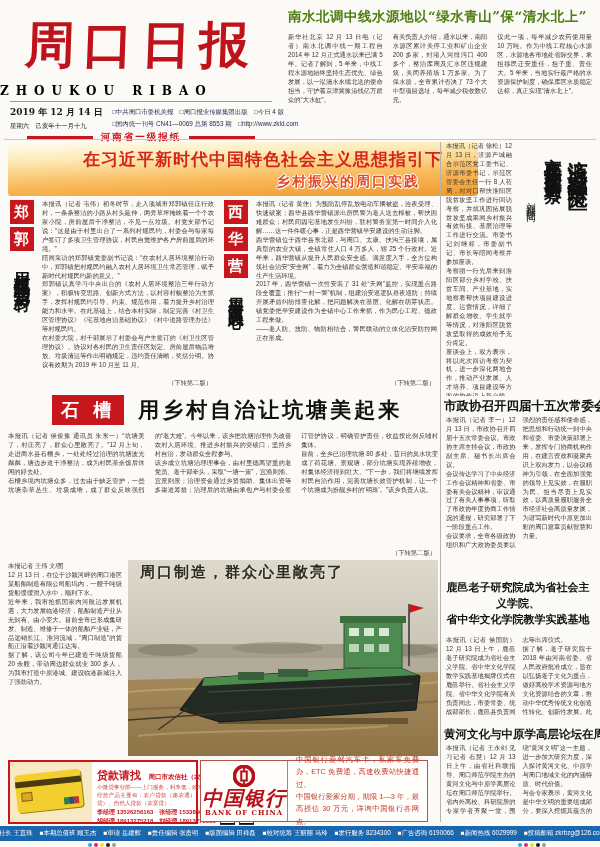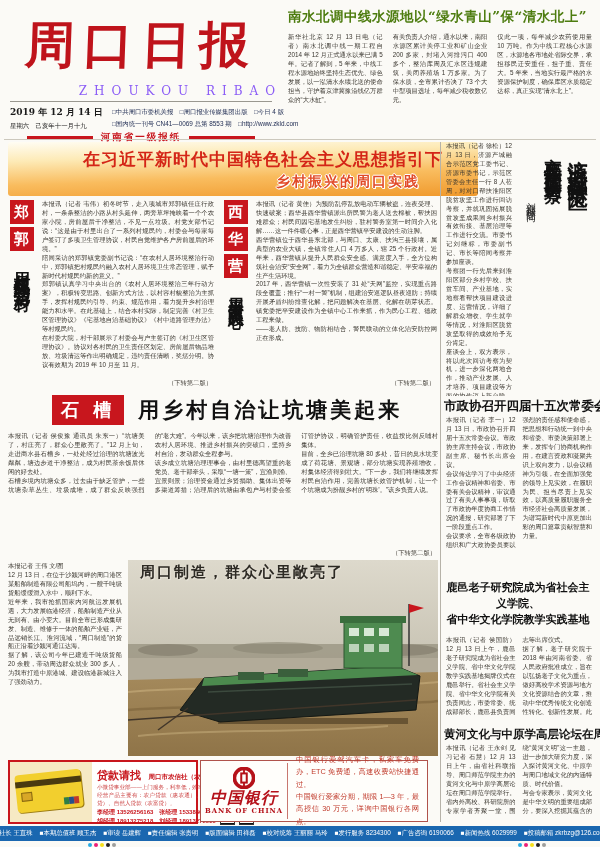--- a/index.html
+++ b/index.html
@@ -3,22 +3,22 @@
 <meta charset="utf-8">
 <style>
   html,body{margin:0;padding:0;background:#e8e6e0;}
   .page{position:relative;width:600px;height:847px;background:#fbfaf6;overflow:hidden;
         font-family:"Liberation Sans",sans-serif;color:#2b2b2b;}
   .abs{position:absolute;}
 
   
   .mh-title{font-family:"DejaVu Serif",serif;font-weight:900;font-size:50px;color:#bf131b;
             letter-spacing:8px;text-align:center;transform:skewX(-2deg);line-height:1;}
-  .mh-rom{font-family:"DejaVu Serif",serif;font-weight:400;font-size:12px;color:#8b5cf6;
-          letter-spacing:7px;text-align:right;}
+  .mh-rom{font-family:"DejaVu Serif",serif;font-weight:700;font-size:12px;color:#000000;
+          letter-spacing:7px;text-align:left;}
   .mh-rule{height:1px;background:#9a9890;}
   .mh-date1{font-family:"DejaVu Serif",serif;font-weight:700;font-size:9px;color:#1a1a1a;white-space:nowrap;}
   .mh-date2{font-size:6.4px;color:#1a1a1a;white-space:nowrap;margin-top:3px;}
   .mh-info{font-size:6.4px;color:#1c2950;line-height:1.9;white-space:nowrap;}
   .grade-wrap{display:flex;align-items:center;justify-content:center;gap:8px;}
   .grade-bar{width:66px;height:4px;background:#c8161d;}
   .grade-txt{color:#c8161d;font-weight:700;font-size:9.5px;letter-spacing:2px;white-space:nowrap;}
 
   
   .bt{font-size:6.3px;line-height:1.42;text-align:justify;color:#3a362f;white-space:pre-line;
@@ -88,21 +88,21 @@
   .loan-org{color:#c8161d;font-weight:700;font-size:6.5px;display:inline;margin-left:3px;}
   .loan-line{color:#c44;font-size:5.6px;line-height:1.45;text-align:justify;}
   .loan-phone{color:#c8161d;font-weight:700;font-size:6px;line-height:1.5;white-space:nowrap;}
   .qr{width:13px;height:13px;background:
       repeating-linear-gradient(0deg,#111 0 1.5px,#fff 1.5px 3px),
       repeating-linear-gradient(90deg,#111 0 1.5px,rgba(255,255,255,.6) 1.5px 3px);
       border:1px solid #333;}
   .ad-bank{border:1px solid #b0534c;background:#fffefb;display:flex;align-items:center;}
   .boc-left{width:86px;flex:0 0 86px;display:flex;flex-direction:column;align-items:center;
             border-right:1px solid #c8776f;padding:4px 0;}
-  .boc-name{font-family:"DejaVu Serif",serif;font-weight:900;font-style:italic;font-size:16px;
+  .boc-name{font-family:"DejaVu Serif",serif;font-weight:900;font-style:italic;font-size:20px;
             color:#b5121a;letter-spacing:1px;line-height:1.1;}
   .boc-en{font-family:"DejaVu Serif",serif;font-weight:700;font-size:6.8px;color:#b5121a;letter-spacing:1px;}
   .boc-text{flex:1;padding:4px 8px;color:#c03a2b;font-size:7.3px;line-height:1.7;text-align:justify;}
 
   
   .foot{background:#1a67b0;display:flex;align-items:center;justify-content:center;gap:7px;
         color:#fff;font-size:6.4px;white-space:nowrap;}
   .dots{display:flex;gap:2px;}
   .dot{width:4px;height:4px;border-radius:50%;}
 </style>

